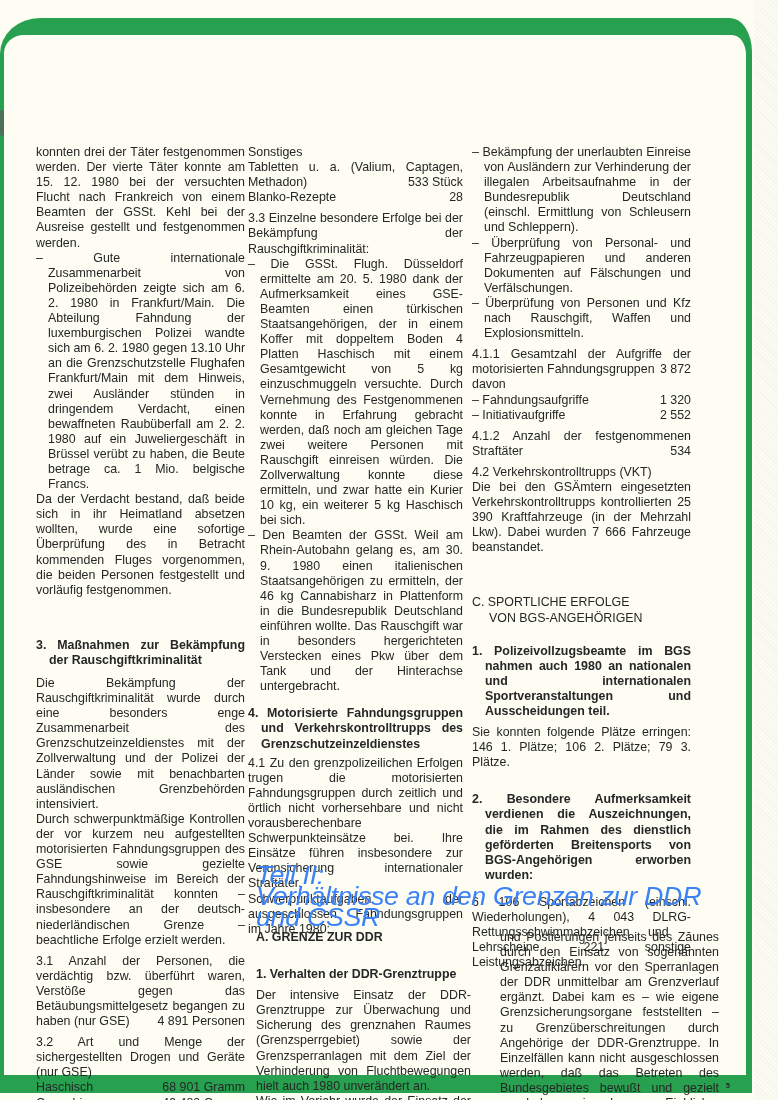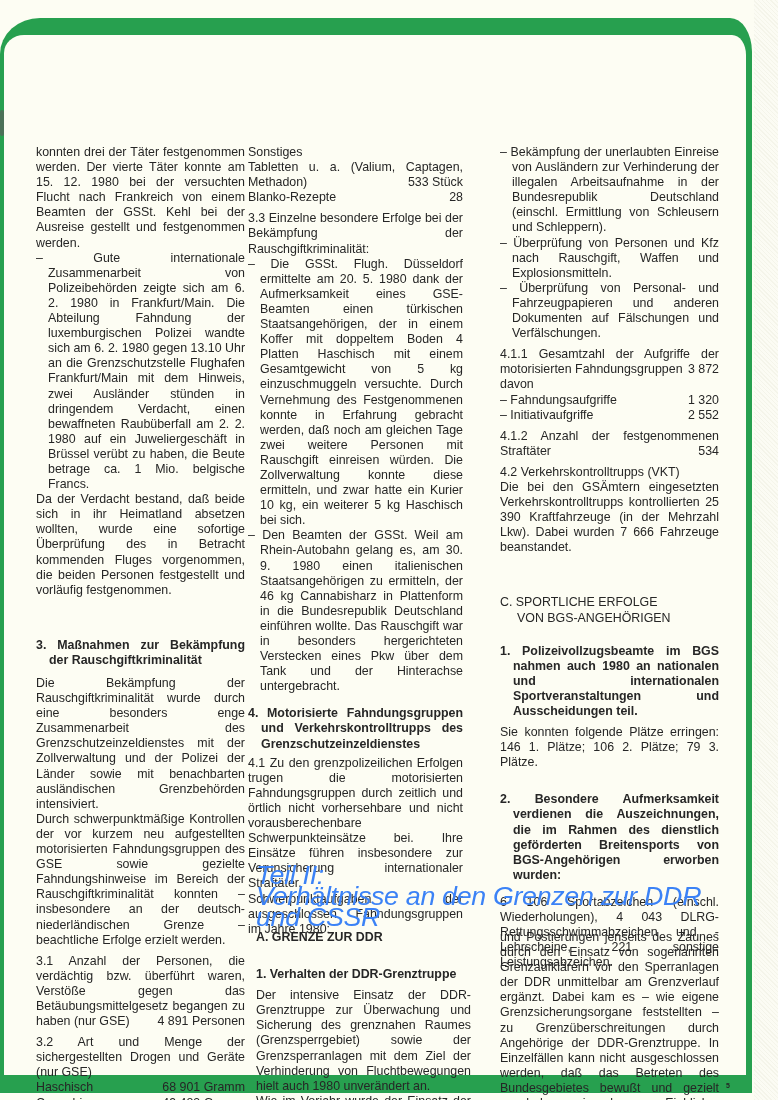--- a/index.html
+++ b/index.html
@@ -28,21 +28,21 @@
     opacity: 0.7;
   }
   .binding-mark {
     position: absolute; left: 0; top: 110px; width: 4px; height: 26px;
     background: #5c5c5c; border-radius: 2px; opacity: 0.7;
   }
   .col { position: absolute; font-size: 12.4px; line-height: 15.1px; }
   .col p { margin: 0; text-align: justify; }
   .c1 { left: 36px; top: 145px; width: 209px; }
   .c2 { left: 248px; top: 145px; width: 215px; }
-  .c3 { left: 500px; top: 145px; width: 219px; }
+  .c3 { left: 472px; top: 145px; width: 219px; }
   .dash { padding-left: 12px; text-indent: -12px; }
   .h3 { font-weight: bold; margin: 0; }
   .hnum { padding-left: 13px; text-indent: -13px; }
   .gap4 { margin-top: 4px !important; }
   .gap6 { margin-top: 6px !important; }
   .gap8 { margin-top: 8px !important; }
   .gap12 { margin-top: 12px !important; }
   .gap18 { margin-top: 18px !important; }
   .gap22 { margin-top: 22px !important; }
   .gap40 { margin-top: 40px !important; }
@@ -117,22 +117,22 @@
   <p class="dash">– Die GSSt. Flugh. Düsseldorf ermittelte am 20. 5. 1980 dank der Aufmerksamkeit eines GSE-Beamten einen türkischen Staatsangehörigen, der in einem Koffer mit doppeltem Boden 4 Platten Haschisch mit einem Gesamtgewicht von 5 kg einzuschmuggeln versuchte. Durch Vernehmung des Festgenommenen konnte in Erfahrung gebracht werden, daß noch am gleichen Tage zwei weitere Personen mit Rauschgift einreisen würden. Die Zollverwaltung konnte diese ermitteln, und zwar hatte ein Kurier 10 kg, ein weiterer 5 kg Haschisch bei sich.</p>
   <p class="dash">– Den Beamten der GSSt. Weil am Rhein-Autobahn gelang es, am 30. 9. 1980 einen italienischen Staatsangehörigen zu ermitteln, der 46 kg Cannabisharz in Plattenform in die Bundesrepublik Deutschland einführen wollte. Das Rauschgift war in besonders hergerichteten Verstecken eines Pkw über dem Tank und der Hinterachse untergebracht.</p>
 
   <p class="h3 hnum gap12">4. Motorisierte Fahndungsgruppen und Verkehrskontrolltrupps des Grenzschutzeinzeldienstes</p>
   <p class="gap4">4.1 Zu den grenzpolizeilichen Erfolgen trugen die motorisierten Fahndungsgruppen durch zeitlich und örtlich nicht vorhersehbare und nicht vorausberechenbare Schwerpunkteinsätze bei. Ihre Einsätze führen insbesondere zur Verunsicherung internationaler Straftäter.</p>
   <p>Schwerpunktaufgaben der ausgeschlossen Fahndungsgruppen im Jahre 1980:</p>
 </div>
 
 <div class="col c3">
   <p class="dash">– Bekämpfung der unerlaubten Einreise von Ausländern zur Verhinderung der illegalen Arbeitsaufnahme in der Bundesrepublik Deutschland (einschl. Ermittlung von Schleusern und Schleppern).</p>
+  <p class="dash">– Überprüfung von Personal- und Fahrzeugpapieren und anderen Dokumenten auf Fälschungen und Verfälschungen.</p>
   <p class="dash">– Überprüfung von Personen und Kfz nach Rauschgift, Waffen und Explosionsmitteln.</p>
-  <p class="dash">– Überprüfung von Personal- und Fahrzeugpapieren und anderen Dokumenten auf Fälschungen und Verfälschungen.</p>
 
   <p class="gap6 stat clear">
     <span>4.1.1 Gesamtzahl der Aufgriffe der motorisierten Fahndungsgruppen</span>
     <span class="v">3 872</span>
   </p>
   <p>davon</p>
   <div class="row">
       <span>– Fahndungsaufgriffe</span>
       <span class="v">1 320</span>
     </div>

